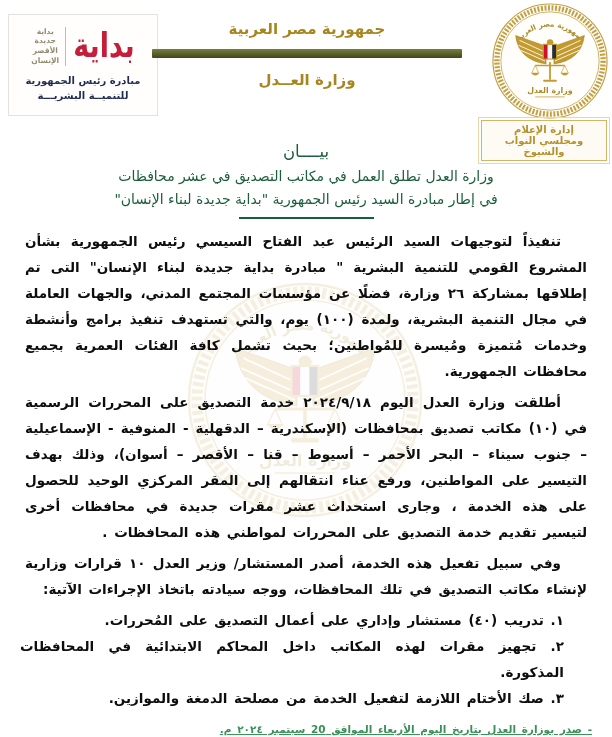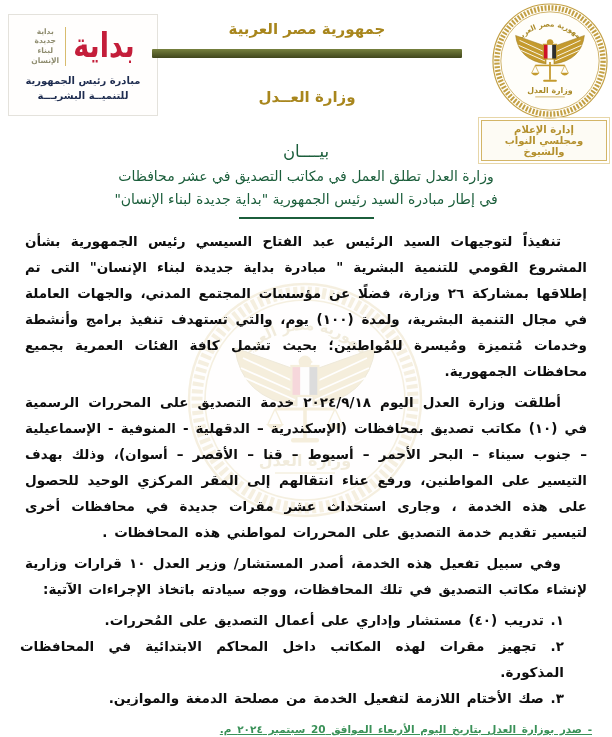--- a/index.html
+++ b/index.html
@@ -1,39 +1,40 @@
 <!DOCTYPE html>
 <html lang="ar"><head>
 <meta charset="utf-8">
 <style>
   html,body{margin:0;padding:0;background:#ffffff;}
   .page{
     position:relative;width:612px;height:737px;background:#ffffff;overflow:hidden;
     font-family:"DejaVu Sans",sans-serif;
+    border-radius:29px;
   }
   
   .logo-box{
     position:absolute;top:14px;left:8px;width:148px;height:100px;
     border:1px solid #e4e2dc;background:#fffefd;
     display:flex;flex-direction:column;align-items:center;justify-content:center;
   }
   .logo-top{display:flex;direction:ltr;align-items:center;gap:7px;}
   .logo-tagline{
     display:flex;flex-direction:column;color:#8f8d70;font-size:7.5px;font-weight:bold;
     text-align:center;line-height:1.3;border-right:1px solid #d8bc6e;padding-right:6px;
   }
   .logo-callig{
     color:#c41e3a;font-size:27px;font-weight:bold;line-height:.95;
     transform:scaleY(1.25);letter-spacing:-1px;
   }
   .logo-org{margin-top:7px;color:#1f2d50;font-weight:bold;font-size:10px;text-align:center;line-height:1.55;}
   .header-center{position:absolute;top:20px;left:152px;width:310px;text-align:center;}
   .country{color:#a8861d;font-weight:bold;font-size:15px;}
   .olive-bar{height:9px;margin-top:11px;background:linear-gradient(#76803e,#40461c);border-radius:1px;}
-  .ministry{margin-top:30px;color:#a8861d;font-weight:bold;font-size:15px;}
+  .ministry{margin-top:13px;color:#a8861d;font-weight:bold;font-size:15px;}
   .emblem-wrap{position:absolute;top:2px;right:3px;width:118px;height:118px;}
   .emblem-badge{
     position:absolute;top:120px;right:5px;width:126px;box-sizing:border-box;
     border:1px solid #d3b567;outline:1px solid #e7d6a8;outline-offset:2px;
     background:#fdfbf4;color:#b4902e;font-size:10px;font-weight:bold;
     text-align:center;padding:3px 10px;
   }
   
   .watermark{position:absolute;top:280px;left:185px;opacity:.16;z-index:0;}
   
@@ -98,21 +99,21 @@
         <line x1="45" y1="96.5" x2="75" y2="96.5" stroke="#c3a045" stroke-width="0.8"></line>
       </g>
     </defs>
   </svg>
 
   <div class="logo-box">
     <div class="logo-top">
       <div class="logo-tagline">
         <span>بداية</span>
         <span>جديدة</span>
-        <span>لبناء</span>
+        <span>الأقصر</span>
         <span>الإنسان</span>
       </div>
       <div class="logo-callig">بداية</div>
     </div>
     <div class="logo-org">
       <div>مبادرة رئيس الجمهورية</div>
       <div>للتنميــة البشريـــة</div>
     </div>
   </div>
 

